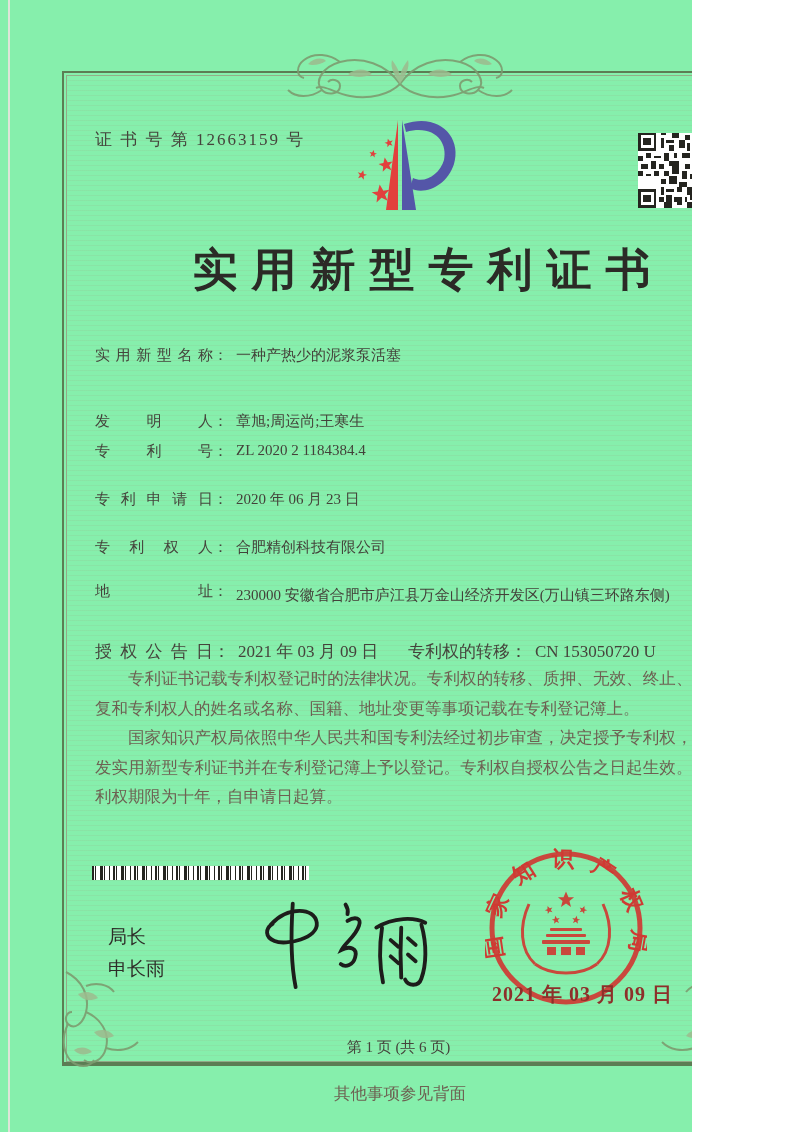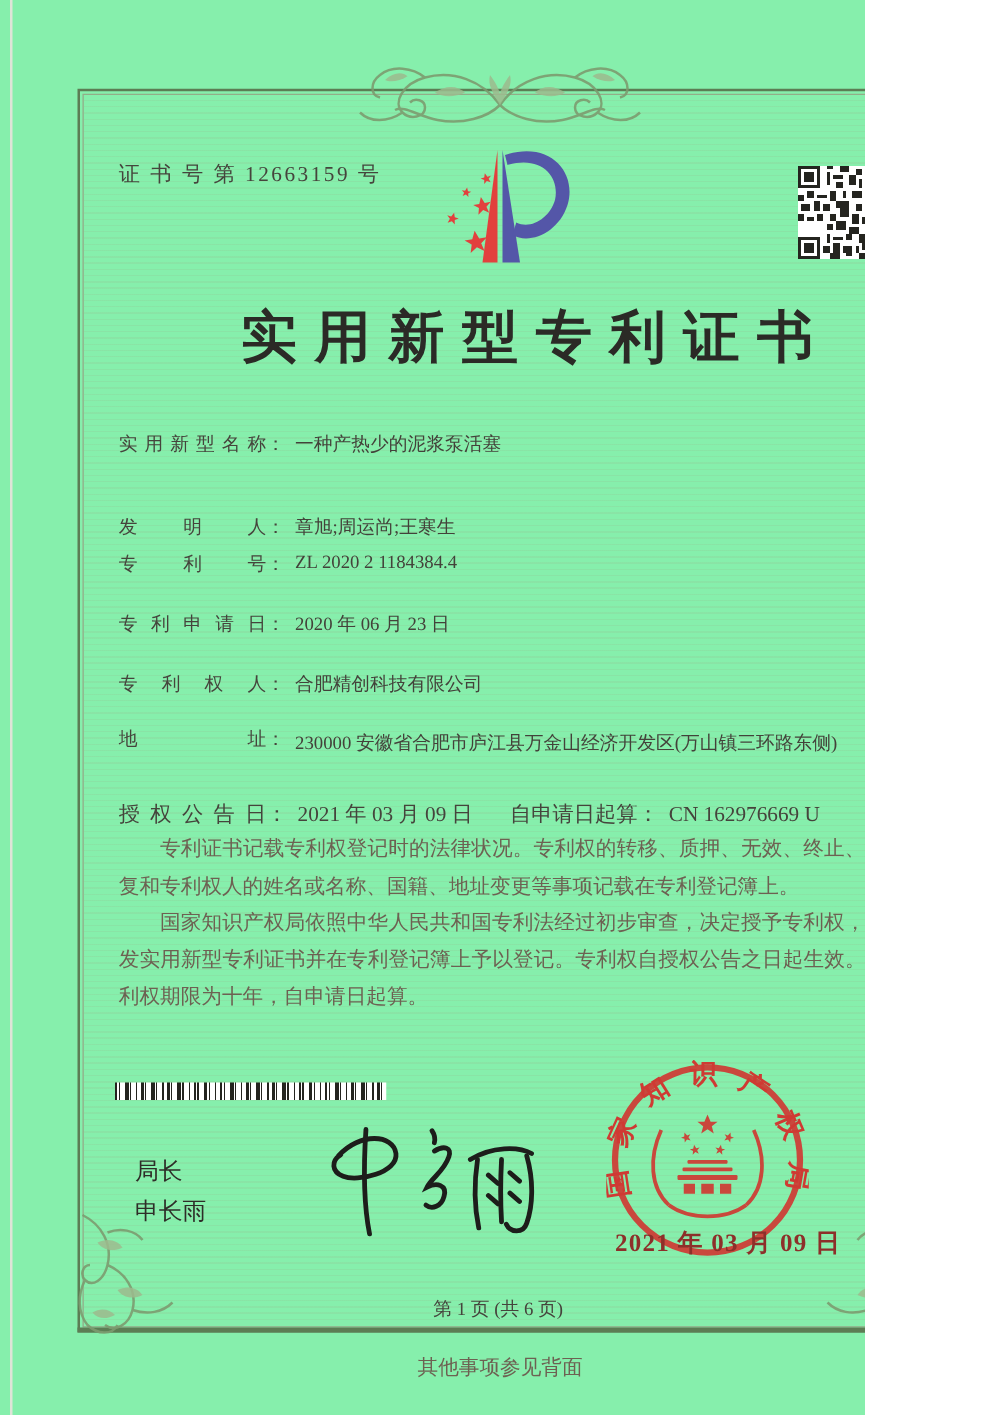--- a/index.html
+++ b/index.html
@@ -228,21 +228,21 @@
       <span class="fvalue">合肥精创科技有限公司</span>
   </div>
   <div class="abs field-row" style="top:582px">
     <span class="flabel">地址</span>
       <span class="fcolon">：</span>
       <span class="fvalue addr-value">230000 安徽省合肥市庐江县万金山经济开发区(万山镇三环路东侧)</span>
   </div>
 
   <div id="grant-row" class="abs">
     <span><span class="flabel">授权公告日</span><span class="fcolon">：</span><span>2021 年 03 月 09 日</span></span>
-    <span id="grant-no"><span>自申请日起算</span><span class="fcolon">：</span><span>CN 162976669 U</span></span>
+    <span id="grant-no"><span>专利权的转移</span><span class="fcolon">：</span><span>CN 153050720 U</span></span>
   </div>
 
   <div id="body-text" class="abs">
     <p>专利证书记载专利权登记时的法律状况。专利权的转移、质押、无效、终止、恢复和专利权人的姓名或名称、国籍、地址变更等事项记载在专利登记簿上。</p>
     <p>国家知识产权局依照中华人民共和国专利法经过初步审查，决定授予专利权，颁发实用新型专利证书并在专利登记簿上予以登记。专利权自授权公告之日起生效。专利权期限为十年，自申请日起算。</p>
   </div>
 
   <div id="barcode" class="abs"></div>
 
   <div id="officer-title" class="abs">局长</div>

